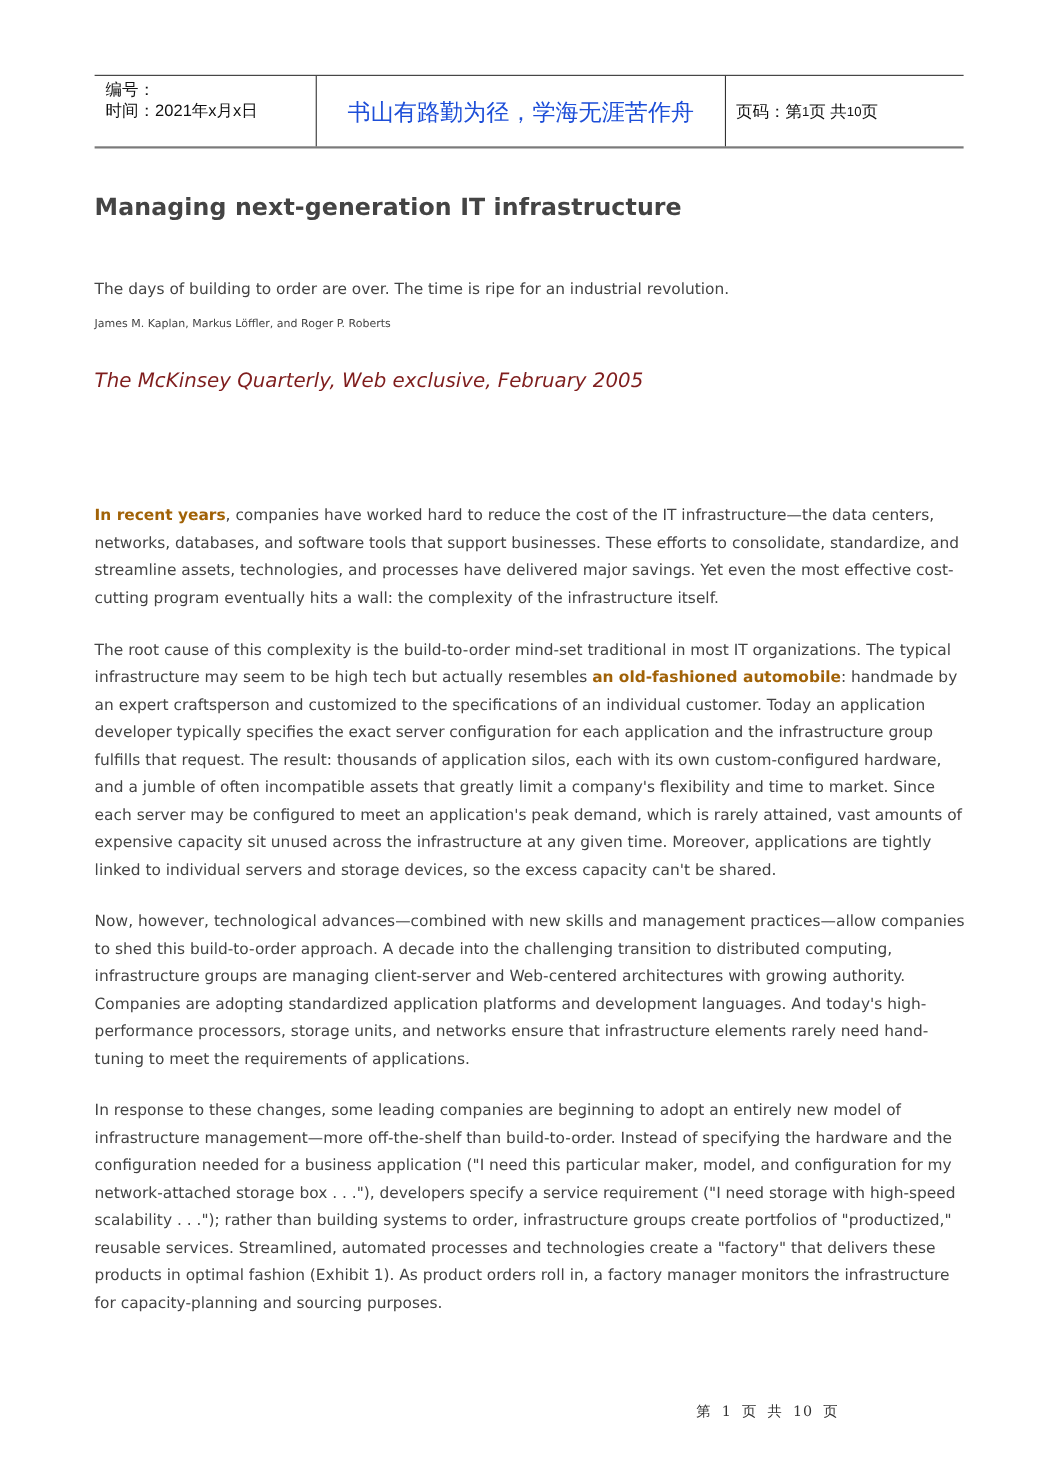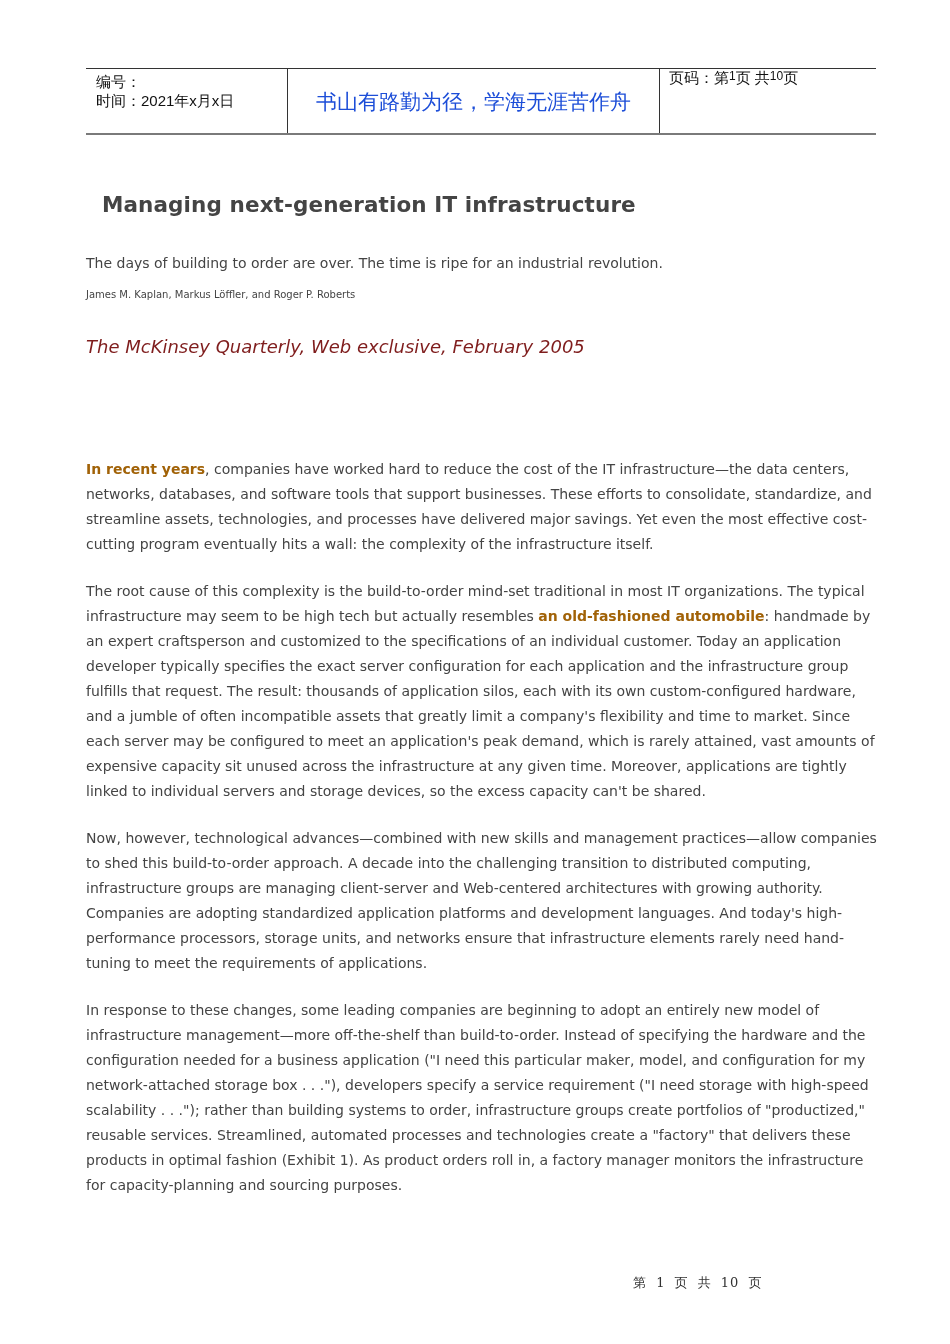--- a/index.html
+++ b/index.html
@@ -2,24 +2,24 @@
 <html><head>
 <meta charset="utf-8">
 <style>
   html, body { margin: 0; padding: 0; background: #ffffff; }
   body { width: 950px; height: 1344px; position: relative; overflow: hidden; font-family: "DejaVu Sans", sans-serif; color: #3f3f3f; }
 
   .header-table { position: absolute; left: 86px; top: 68px; width: 790px; height: 67px; border-top: 1px solid #333; border-bottom: 2px solid #7a7a7a; display: flex; box-sizing: border-box; }
   .hcell { box-sizing: border-box; height: 100%; }
   .hcell-left { width: 201px; padding: 3px 0 16px 10px; font-size: 15px; line-height: 19px; color: #111; font-family: "Liberation Sans", sans-serif; }
   .hcell-mid { width: 373px; border-left: 1px solid #333; border-right: 1px solid #333; display: flex; align-items: center; justify-content: center; color: #1d4ed8; font-size: 21px; font-family: "DejaVu Sans", sans-serif; padding-top: 2px; }
-  .hcell-right { flex: 1; display: flex; align-items: flex-start; padding-left: 9px; font-size: 15px; color: #111; font-family: "Liberation Sans", sans-serif; }
+  .hcell-right { flex: 1; display: flex; align-items: center; padding-left: 9px; font-size: 15px; color: #111; font-family: "Liberation Sans", sans-serif; }
   .hcell-right .small { font-size: 12px; }
 
-  .title { position: absolute; left: 86px; top: 176px; font-size: 21.5px; font-weight: bold; color: #444; margin: 16px; letter-spacing: 0.1px; }
+  .title { position: absolute; left: 86px; top: 176px; font-size: 21.5px; font-weight: bold; color: #444; margin: 0; letter-spacing: 0.1px; }
   .subtitle { position: absolute; left: 86px; top: 242px; font-size: 14px; color: #444; margin-top: 13px; }
   .authors { position: absolute; left: 86px; top: 289px; font-size: 10px; color: #444; }
   .source { position: absolute; left: 86px; top: 336px; font-size: 18px; color: #7f1d1d; font-style: italic; text-align: center; }
 
   .body { position: absolute; left: 86px; top: 457px; width: 792px; font-size: 14px; line-height: 25px; color: #444; }
   .body p { margin: 0 0 22px 0; }
   .body b { color: #a16207; }
 
   .footer { position: absolute; left: 633px; top: 1274px; font-family: "DejaVu Serif", serif; font-size: 13px; color: #333; word-spacing: 4px; letter-spacing: 1px; }
 </style>

